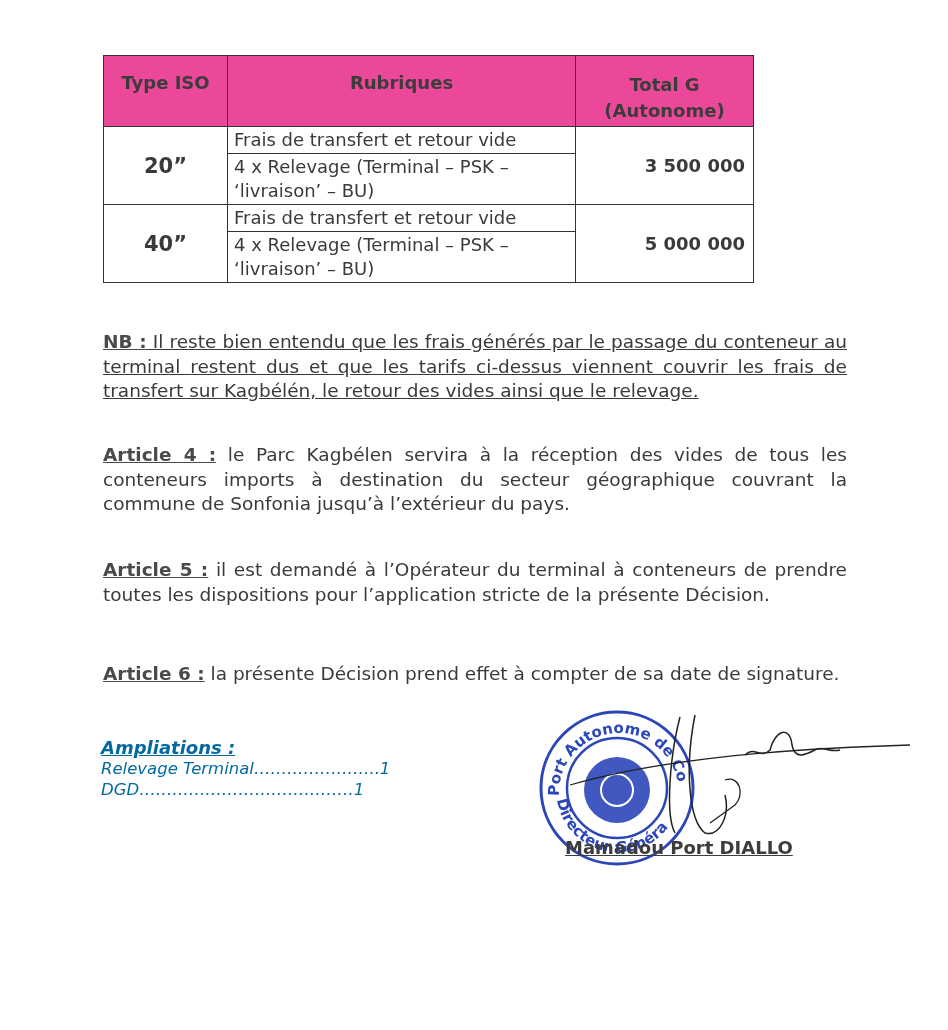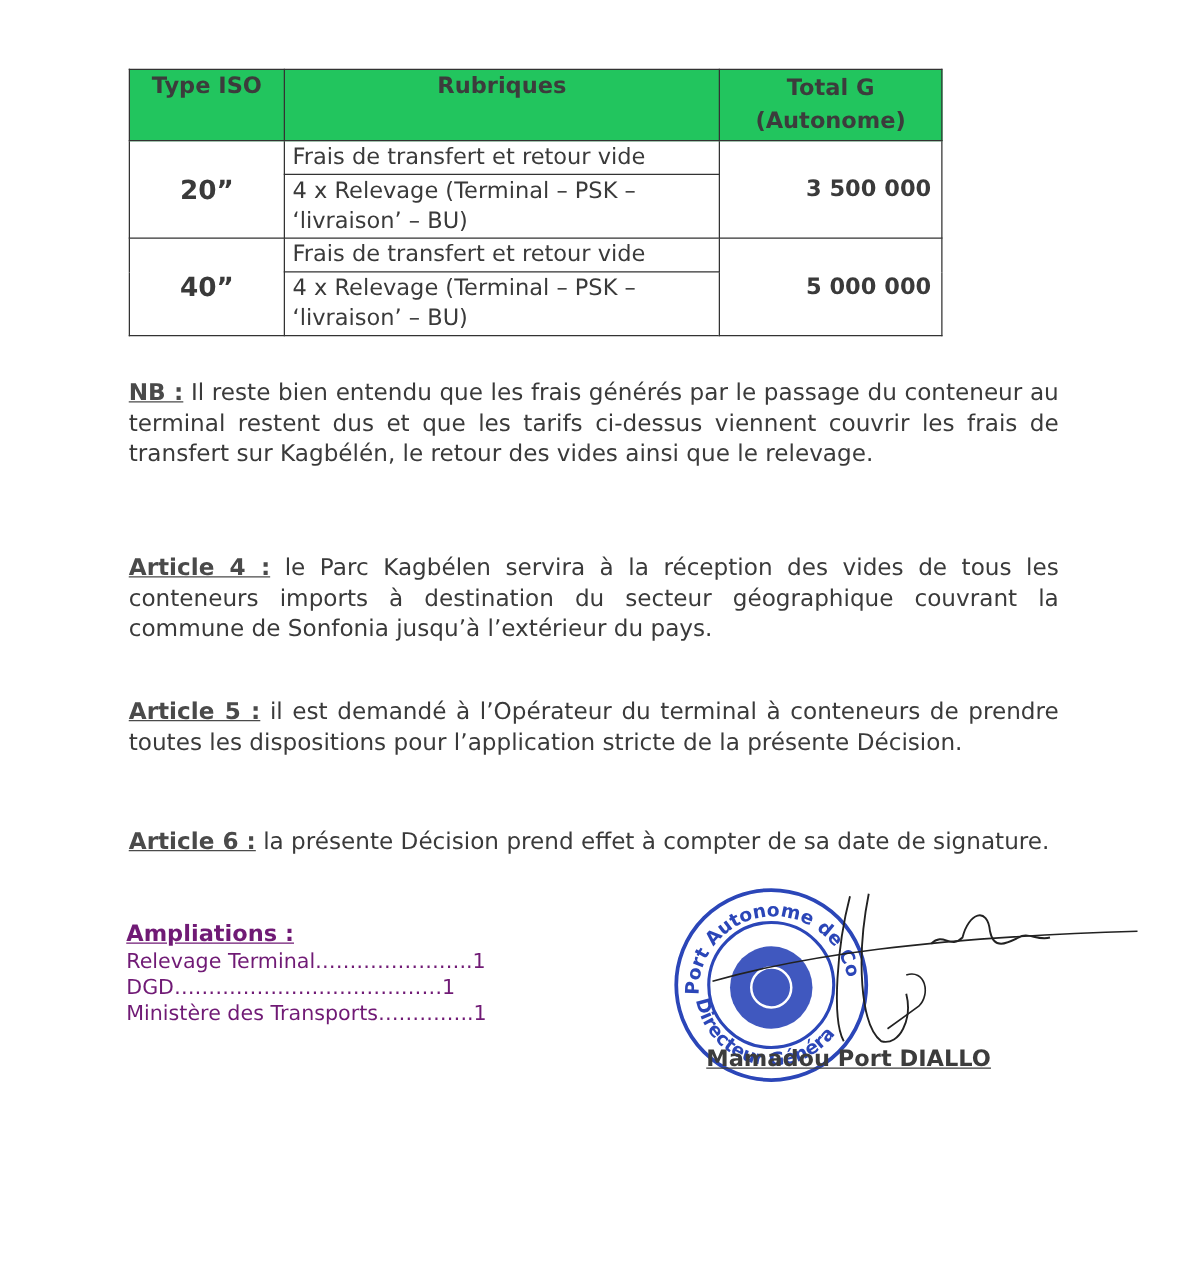--- a/index.html
+++ b/index.html
@@ -6,39 +6,39 @@
   body {
     width: 948px; height: 1030px; position: relative; overflow: hidden;
     font-family: "DejaVu Sans", sans-serif; color: #3a3a3a;
   }
   .table {
     position: absolute; left: 103px; top: 55px; width: 651px;
     border-collapse: collapse; font-size: 18px;
   }
   .table td, .table th { border: 1.5px solid #333; padding: 0; }
   .table th {
-    background: #22c55e; font-weight: bold; height: 54px; vertical-align: top;
-    padding-top: 2px; font-size: 18px; color: #3c3c3c;
+    background: #ec4899; font-weight: bold; height: 54px; vertical-align: top;
+    padding-top: 16px; font-size: 18px; color: #3c3c3c;
   }
   .th-type { width: 123px; }
   .th-rub { width: 347px; }
   .th-total { line-height: 26px; }
   .iso { text-align: center; font-weight: bold; font-size: 21px; }
   .rub { padding: 1px 6px !important; line-height: 24px; font-weight: normal; color: #3a3a3a; margin-left: 23px; }
   .total { text-align: right; font-weight: bold; padding-right: 8px !important; font-size: 18px; }
   .para {
     position: absolute; left: 103px; width: 744px; font-size: 18.5px; line-height: 24.5px;
     text-align: justify; color: #3a3a3a; margin: 0;
   }
   .label { font-weight: bold; text-decoration: underline; color: #4a4a4a; }
-  #nb { top: 303px; }
+  #nb { top: 330px; text-decoration: underline; }
   #art4 { top: 443px; }
   #art5 { top: 558px; }
   #art6 { top: 662px; }
-  .ampl { position: absolute; left: 101px; top: 737px; font-size: 16.5px; line-height: 21px; color: #701a75; }
+  .ampl { position: absolute; left: 101px; top: 737px; font-size: 16.5px; line-height: 21px; color: #0369a1; font-style: italic; }
   .ampl-title { font-weight: bold; text-decoration: underline; font-size: 18px; }
   .ampl-row { white-space: nowrap; }
   .sig-name {
     position: absolute; left: 565px; top: 837px; font-weight: bold; font-size: 18px;
     text-decoration: underline; color: #3c3c3c;
   }
   .stamp { position: absolute; left: 537px; top: 708px; width: 160px; height: 160px; }
   .signature { position: absolute; left: 560px; top: 705px; width: 360px; height: 140px; }
 </style>
 </head>
@@ -78,21 +78,20 @@
 <p class="para" id="art4"><span class="label">Article 4 :</span><span> le Parc Kagbélen servira à la réception des vides de tous les conteneurs imports à destination du secteur géographique couvrant la commune de Sonfonia jusqu’à l’extérieur du pays.</span></p>
 
 <p class="para" id="art5"><span class="label">Article 5 :</span><span> il est demandé à l’Opérateur du terminal à conteneurs de prendre toutes les dispositions pour l’application stricte de la présente Décision.</span></p>
 
 <p class="para" id="art6"><span class="label">Article 6 :</span><span> la présente Décision prend effet à compter de sa date de signature.</span></p>
 
 <div class="ampl">
   <div class="ampl-title">Ampliations :</div>
   <div class="ampl-row">Relevage Terminal…………………..1</div>
   <div class="ampl-row">DGD…………………………………1</div>
-  <div class="ampl-row">Ministère des Transports…………..1</div>
 </div>
 
 <svg class="stamp" viewBox="0 0 160 160">
   <defs>
     <path id="arcTop" d="M 22 88 A 60 60 0 0 1 140 70"></path>
     <path id="arcBot" d="M 20 92 A 62 62 0 0 0 132 118"></path>
   </defs>
   <circle cx="80" cy="80" r="76" fill="none" stroke="#2b46b8" stroke-width="3"></circle>
   <circle cx="80" cy="80" r="50" fill="none" stroke="#2b46b8" stroke-width="2.5"></circle>
   <circle cx="80" cy="82" r="33" fill="#2b46b8" opacity="0.9"></circle>

